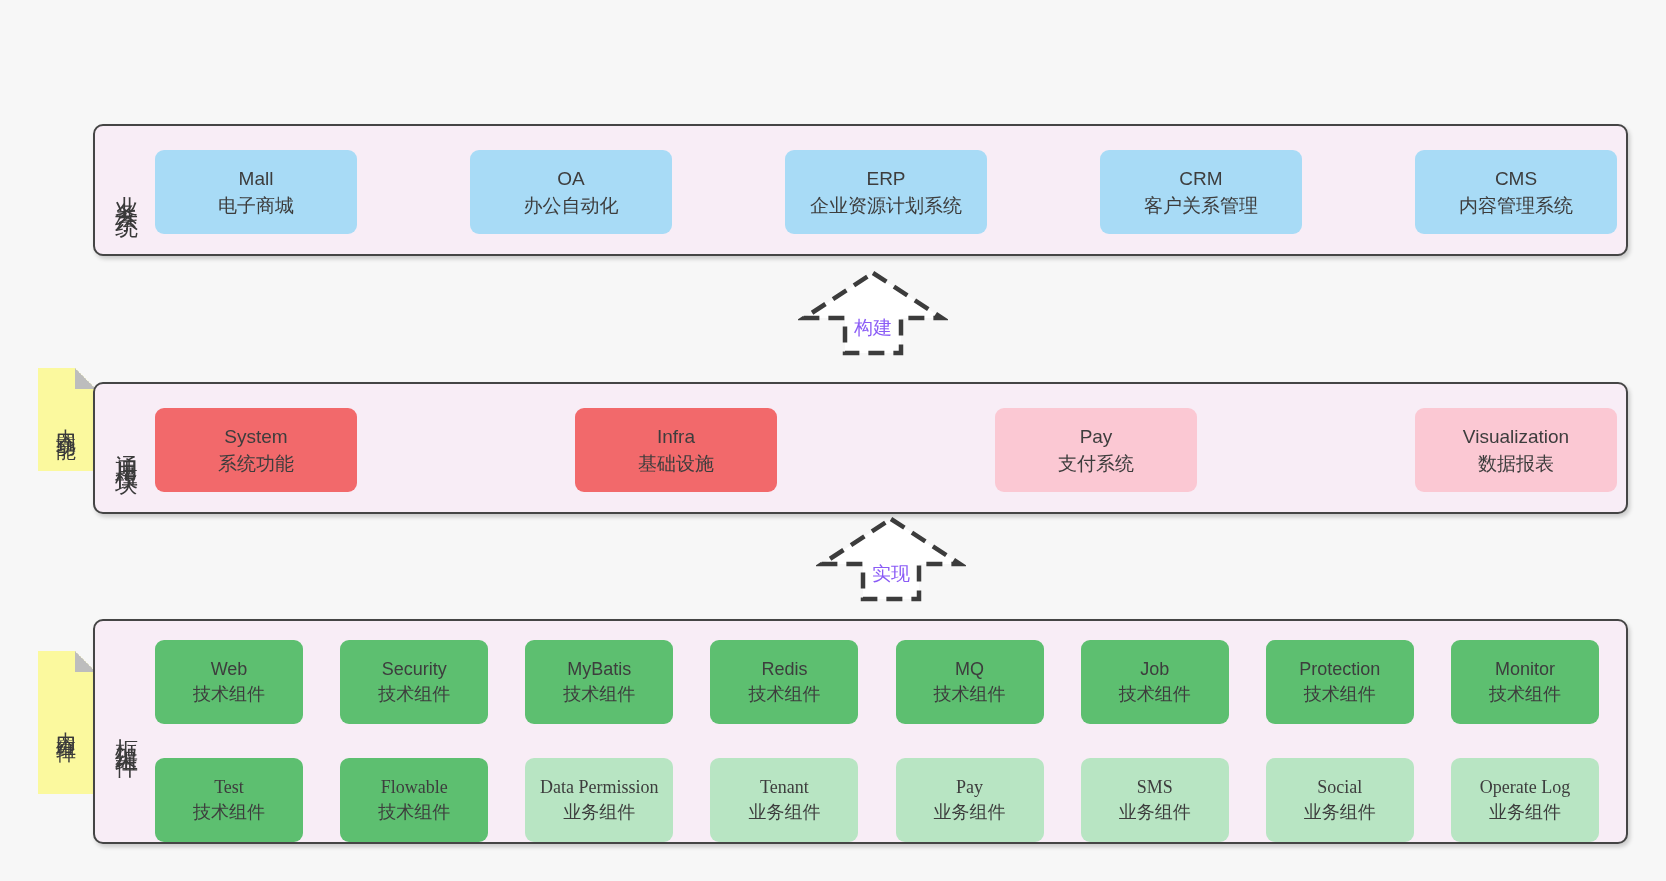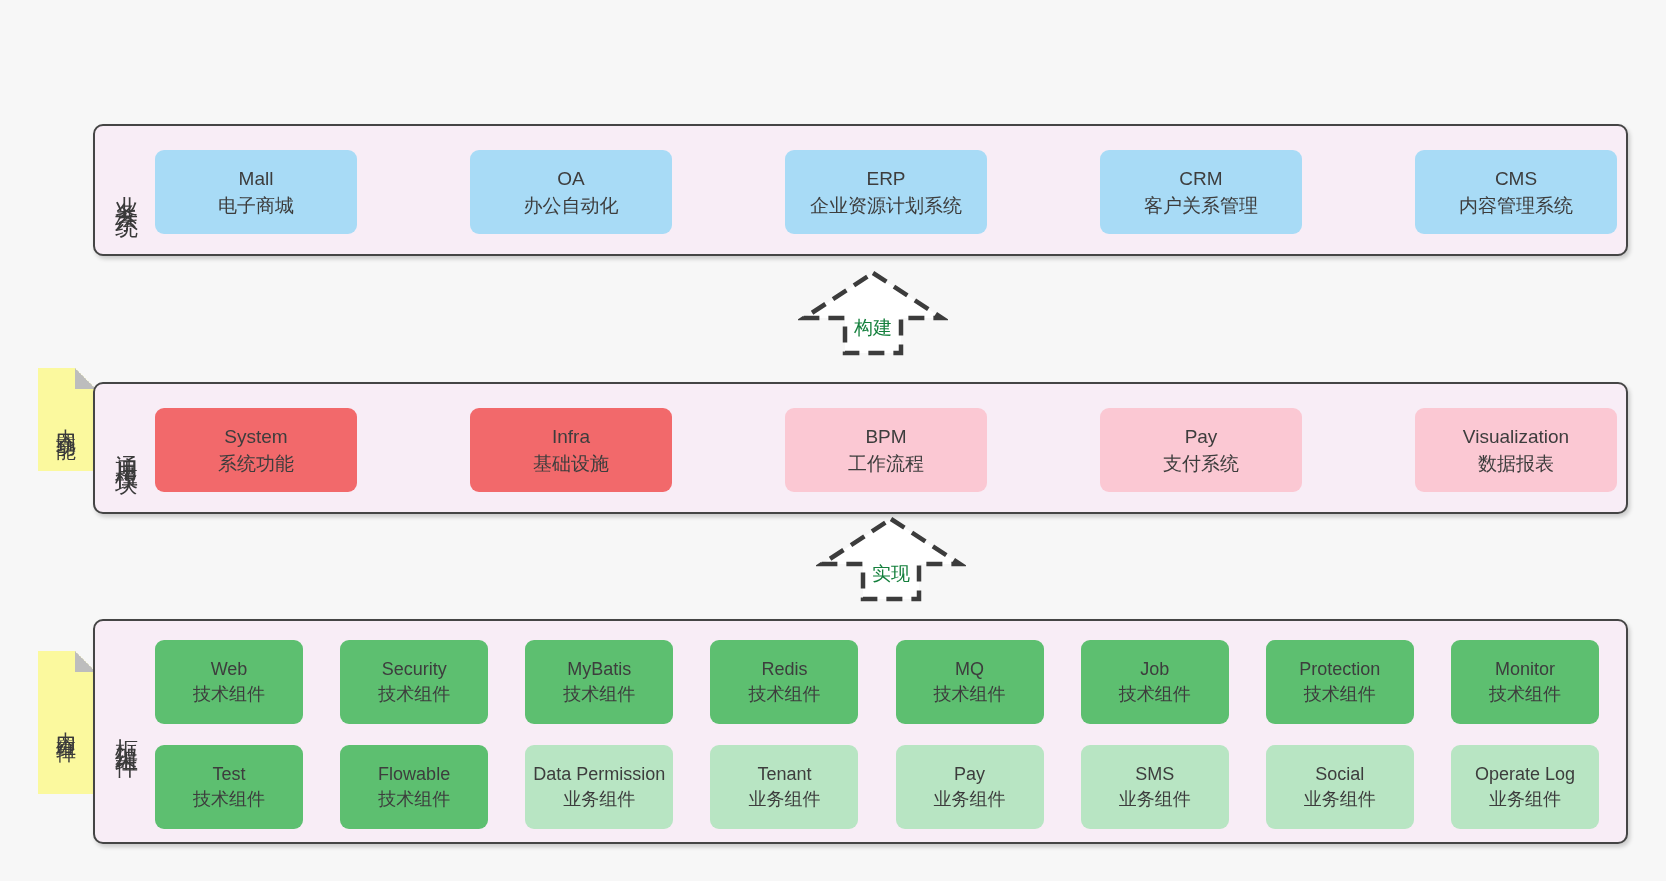--- a/index.html
+++ b/index.html
@@ -24,21 +24,21 @@
     writing-mode:vertical-rl;text-orientation:upright;
     font-size:23px;letter-spacing:6px;color:#3a3a3a;white-space:nowrap;
   }
   
   .row{
     position:absolute;left:60px;display:flex;justify-content:space-between;
   }
   .row.cols6{width:1462px;top:24px;height:84px;}
   #band-components .row{width:1444px;height:84px;}
   #band-components .row.r1{top:19px;}
-  #band-components .row.r2{top:124px;}
+  #band-components .row.r2{top:137px;font-family:Liberation Serif, serif;}
   .box{
     box-sizing:border-box;border-radius:9px;
     display:flex;flex-direction:column;align-items:center;justify-content:center;
     text-align:center;font-size:19px;line-height:27px;
   }
   .cols6 .box{flex:0 0 202px;}
   #band-components .box{flex:0 0 148px;font-size:18px;line-height:25px;padding:2px 6px;align-items:center;}
   .box .nm,.box .ds{width:100%;}
   .blue{background:#a8dbf6;}
   .red{background:#f2696b;}
@@ -61,21 +61,21 @@
     writing-mode:vertical-rl;text-orientation:upright;
     font-size:20px;letter-spacing:4px;color:#3a3a3a;white-space:nowrap;
   }
   
   .arrow{position:absolute;width:150px;height:90px;z-index:3;}
   #arrow-build{left:798px;top:268px;}
   #arrow-impl{left:816px;top:514px;}
   .arrow svg{position:absolute;left:0;top:0;}
   .arrow-label{
     position:absolute;left:50%;top:47px;transform:translateX(-50%);
-    font-size:19px;color:#15803d;background:#ffffff;padding:0 2px;white-space:nowrap;
+    font-size:19px;color:#8b5cf6;background:#ffffff;padding:0 2px;white-space:nowrap;
   }
 </style>
 </head>
 <body>
 
 <div class="canvas">
 
   <div class="band" id="band-business">
     <div class="band-label">业务系统</div>
     <div class="row cols6">
@@ -118,24 +118,20 @@
     <div class="row cols6">
       <div class="box red">
         <div class="nm">System</div>
         <div class="ds">系统功能</div>
       </div>
       <div class="box red">
         <div class="nm">Infra</div>
         <div class="ds">基础设施</div>
       </div>
       <div class="box pink">
-        <div class="nm">BPM</div>
-        <div class="ds">工作流程</div>
-      </div>
-      <div class="box pink">
         <div class="nm">Pay</div>
         <div class="ds">支付系统</div>
       </div>
       <div class="box pink">
         <div class="nm">Visualization</div>
         <div class="ds">数据报表</div>
       </div>
     </div>
   </div>
 

